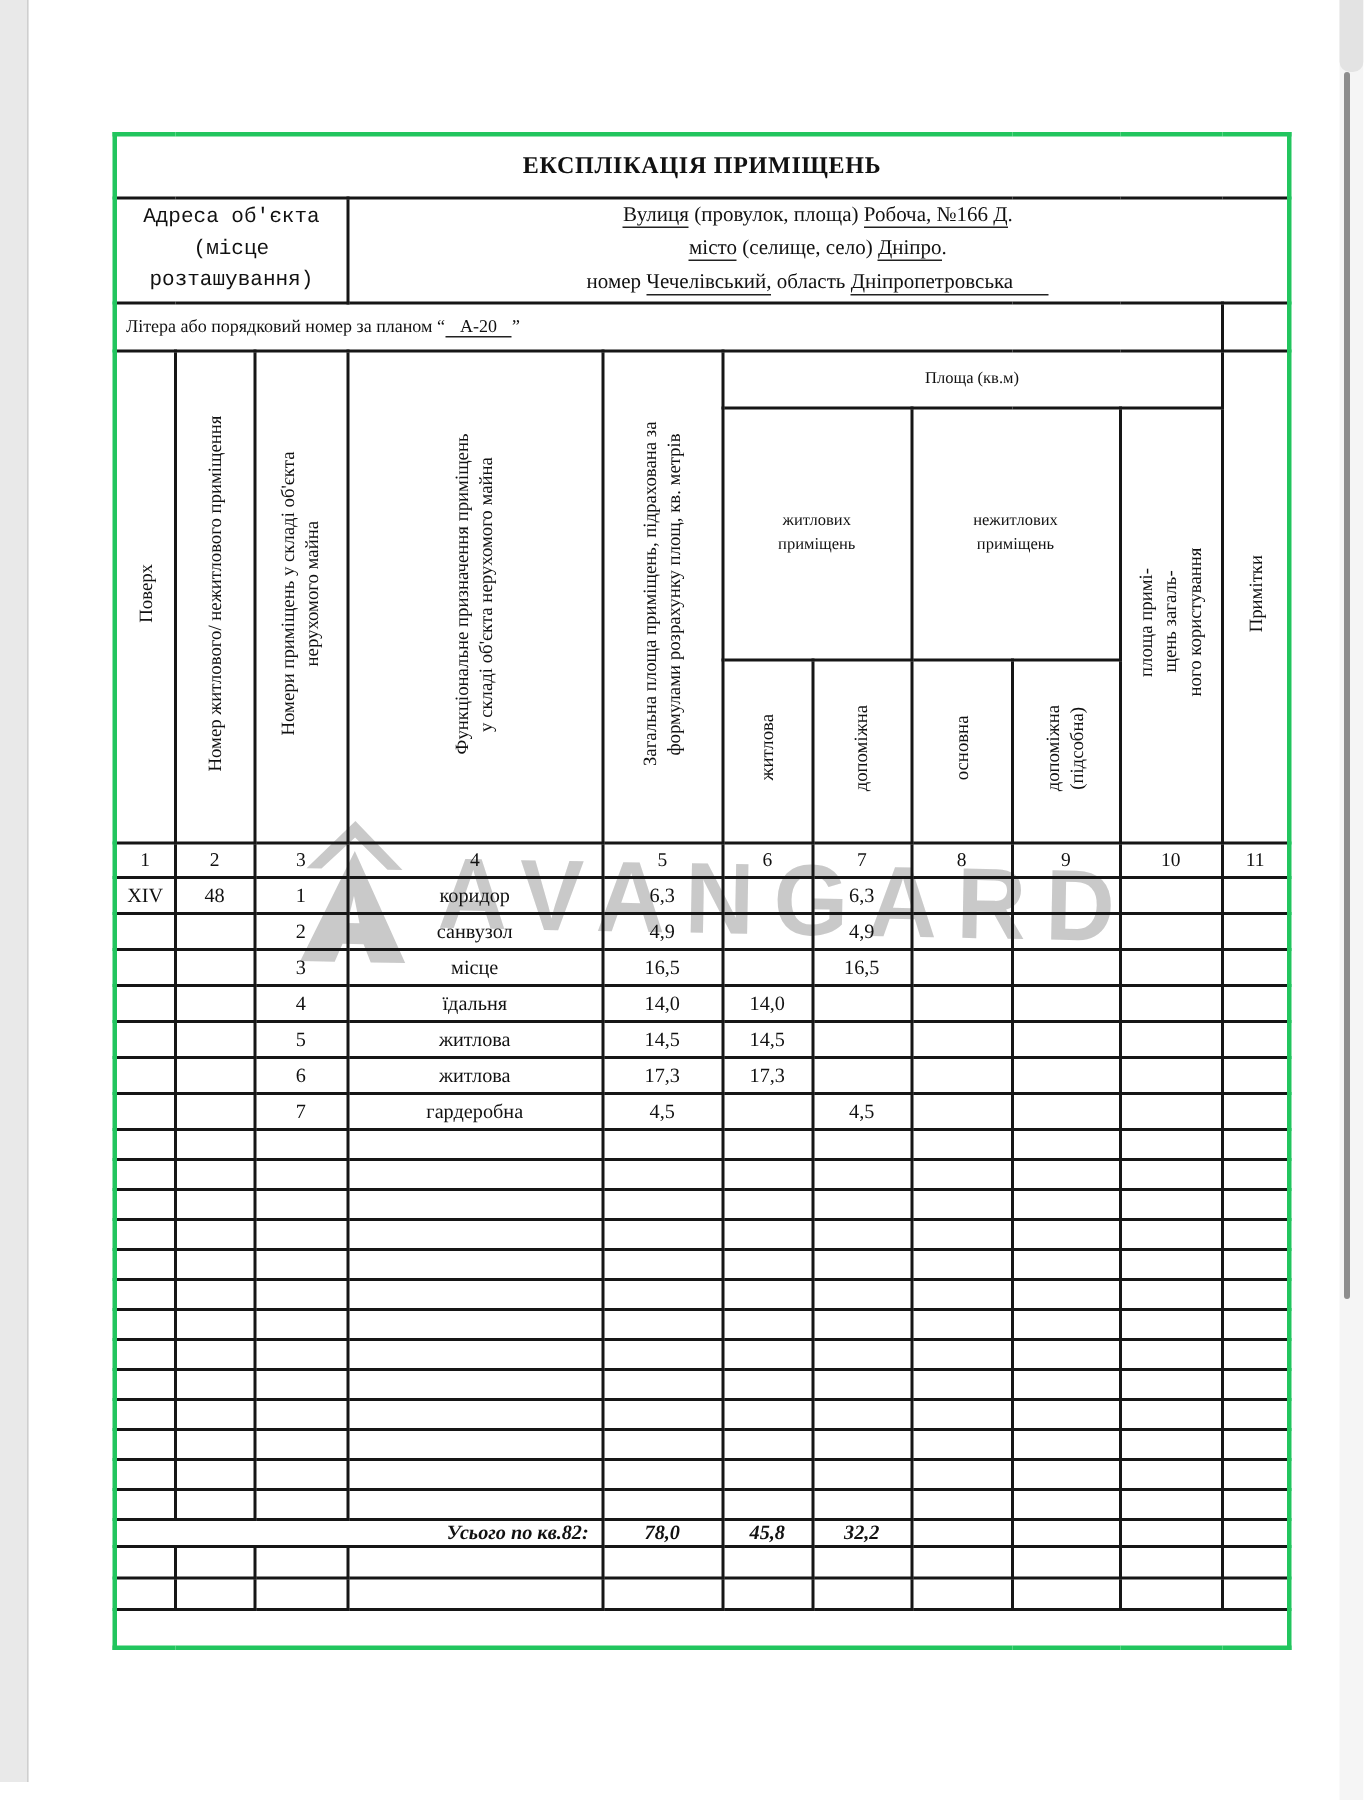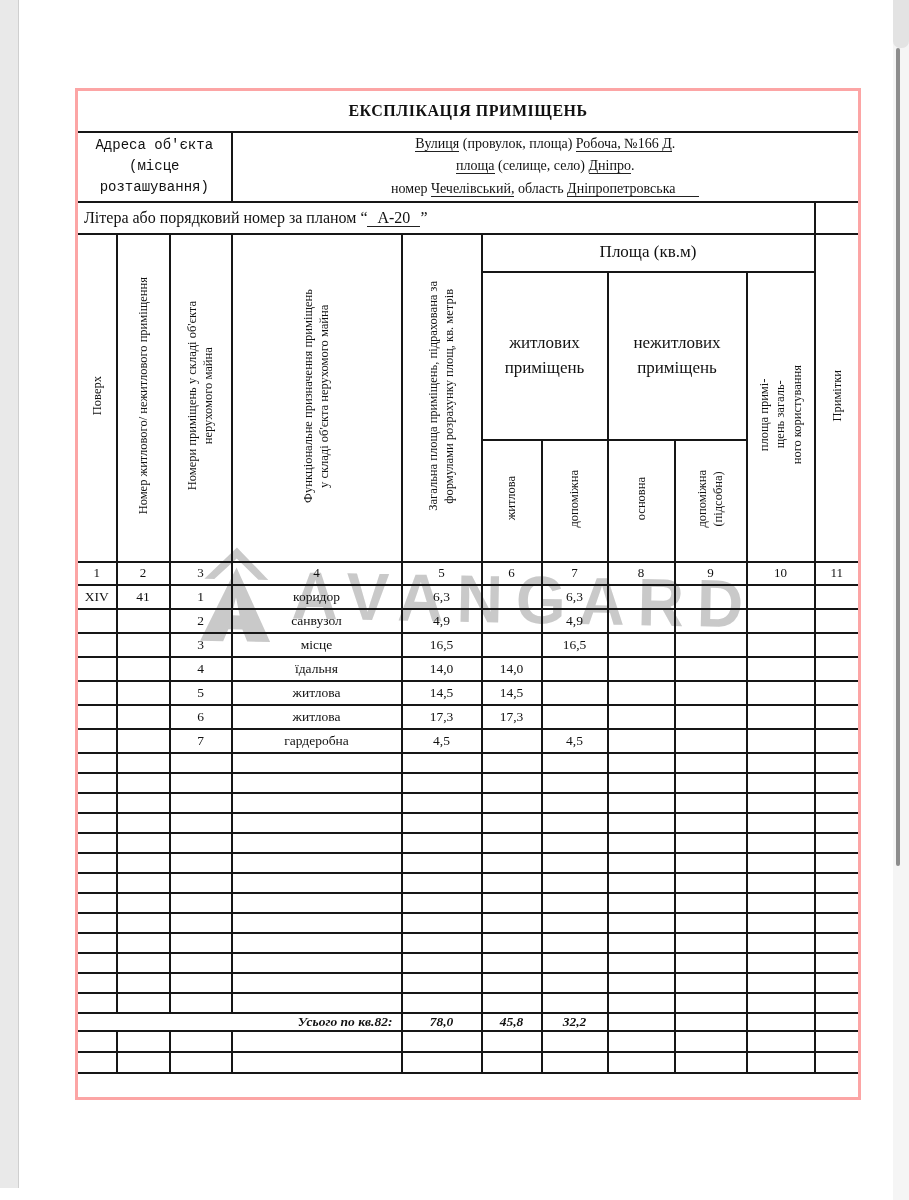--- a/index.html
+++ b/index.html
@@ -18,40 +18,40 @@
 
   
   .watermark { position:absolute; left:196px; top:550px; z-index:1; display:flex;
                align-items:center; gap:16px; color:#c7c7c7; opacity:.95;
                transform:rotate(1.1deg); pointer-events:none; }
   .wm-text { font-family:"Liberation Sans","DejaVu Sans",sans-serif; font-weight:bold;
              font-size:64px; letter-spacing:13px; color:#c7c7c7; transform:scaleY(1.05); }
 
   
   table.doc { position:absolute; left:75px; top:88px; z-index:2; width:783px;
-              table-layout:fixed; border-collapse:collapse; border:3px solid #fca5a5;
+              table-layout:fixed; border-collapse:collapse; border:3px solid #22c55e;
               background:transparent; }
   td { border:2px solid #161616; padding:0 2px; text-align:center; vertical-align:middle;
        font-size:13.5px; overflow:hidden; }
   .pre { white-space:pre-line; }
   .u { border-bottom:1px solid #222; }
   .u-ext { padding-right:24px;margin-top:36px; }
   .u-pad { padding:0 10px; }
 
   .r-title td { height:42px; font-weight:bold; font-size:16px; letter-spacing:.5px; }
   .r-addr td { height:70px; font-size:14px; }
   .addr-label { line-height:1.5;font-family:Liberation Mono, monospace; }
   .addr-line { line-height:1.58; }
-  .r-litera td { height:32px; font-size:16px; }
+  .r-litera td { height:32px; font-size:12px; }
   .litera-cell { text-align:left; padding-left:6px; }
 
   .vcell { padding:2px; }
   .vt { writing-mode:vertical-rl; transform:rotate(180deg); display:inline-block;
         line-height:1.3; font-size:12.5px; white-space:pre-line; }
-  .group-cell { font-size:17px; line-height:1.45; }
+  .group-cell { font-size:11px; line-height:1.45; }
   .r-h1 .group-cell { height:38px; }
   .r-h2 .group-cell { height:168px; }
   .r-h3 td { height:122px; }
 
   .r-nums td { height:23px; font-size:13px; }
   .r-data td { height:24px; }
   .r-empty td { height:20px; }
   .r-totals td { height:16px; font-weight:bold; font-style:italic; }
   .tot-label { text-align:right; padding-right:8px; }
   .r-empty2 td { height:21px; }
@@ -86,21 +86,21 @@
   </colgroup>
   <tbody>
     <tr class="r-title">
       <td colspan="11">ЕКСПЛІКАЦІЯ ПРИМІЩЕНЬ</td>
     </tr>
     <tr class="r-addr">
       <td colspan="3" class="addr-label pre">Адреса об'єкта
 (місце розташування)</td>
       <td colspan="8">
         <div class="addr-line"><span class="u">Вулиця</span><span> (провулок, площа) </span><span class="u">Робоча, №166 Д</span><span>.</span></div>
-        <div class="addr-line"><span class="u">площа</span><span> (селище, село)  </span><span class="u">Дніпро</span><span>.</span></div>
+        <div class="addr-line"><span class="u">місто</span><span> (селище, село)  </span><span class="u">Дніпро</span><span>.</span></div>
         <div class="addr-line"><span>номер </span><span class="u">Чечелівський,</span><span>  область </span><span class="u u-ext">Дніпропетровська</span></div>
       </td>
     </tr>
     <tr class="r-litera">
       <td colspan="10" class="litera-cell"><span>Літера або порядковий номер за планом “</span><span class="u u-pad">А-20</span><span>”</span></td>
       <td></td>
     </tr>
     <tr class="r-h1">
       <td rowspan="3" class="vcell"><div class="vt">Поверх</div></td>
       <td rowspan="3" class="vcell"><div class="vt">Номер житлового/ нежитлового приміщення</div></td>
@@ -139,21 +139,21 @@
         <td>5</td>
         <td>6</td>
         <td>7</td>
         <td>8</td>
         <td>9</td>
         <td>10</td>
         <td>11</td>
       </tr>
       <tr class="r-data">
         <td>XIV</td>
-        <td>41</td>
+        <td>48</td>
         <td>1</td>
         <td>коридор</td>
         <td>6,3</td>
         <td></td>
         <td>6,3</td>
         <td></td>
         <td></td>
         <td></td>
         <td></td>
       </tr>

